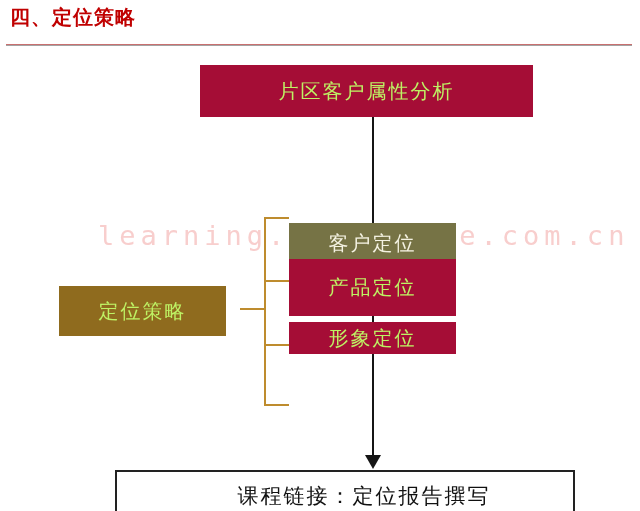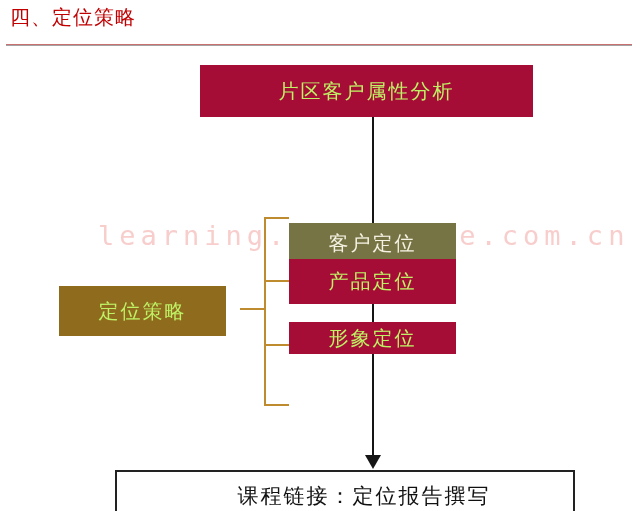--- a/index.html
+++ b/index.html
@@ -3,21 +3,21 @@
 <meta charset="utf-8">
 <style>
   html,body { margin:0; padding:0; background:#fff; }
   .slide {
     position:relative; width:640px; height:511px;
     background:#ffffff; overflow:hidden;
     font-family:"Liberation Sans","DejaVu Sans",sans-serif;
   }
   .title {
     position:absolute; left:10px; top:4px;
-    font-size:20px; font-weight:normal; color:#C00000; letter-spacing:1px;
+    font-size:20px; font-weight:bold; color:#C00000; letter-spacing:1px;
     z-index:4;
   }
   .divider {
     position:absolute; left:6px; top:44px; width:626px; height:2px;
     background:linear-gradient(to bottom,#c97070 0 50%,#a3a3a3 50% 100%);
     z-index:4;
   }
   .watermark {
     position:absolute; left:98px; top:220px;
     font-family:"DejaVu Sans Mono","Liberation Mono",monospace;
@@ -41,21 +41,21 @@
   .box {
     position:absolute; display:flex; align-items:center; justify-content:center;
     color:#bef264; font-size:20px; letter-spacing:2px; z-index:3;
   }
   .crimson { background:#A50D36; }
   .olive   { background:#767345; color:#F4F2E2; }
   .gold    { background:#8F6B1E; }
   .top-box    { left:200px; top:65px;  width:333px; height:52px; }
   .mid-box    { left:289px; width:167px; }
   .mid1 { top:195px; height:41px;margin-top:28px; }
-  .mid2 { top:259px; height:45px;text-align:center; }
+  .mid2 { top:259px; height:57px;text-align:center; }
   .mid3 { top:322px; height:32px; }
   .mid4 { top:383px; height:44px; }
   .left-box   { left:59px;  top:286px; width:167px; height:50px;text-align:right; }
   .bottom-box {
     left:115px; top:470px; width:460px; height:52px;
     background:#ffffff; border:2px solid #222222; box-sizing:border-box;
     color:#111111; font-size:21px; padding-left:38px; letter-spacing:2px;
   }
 </style>
 </head>

